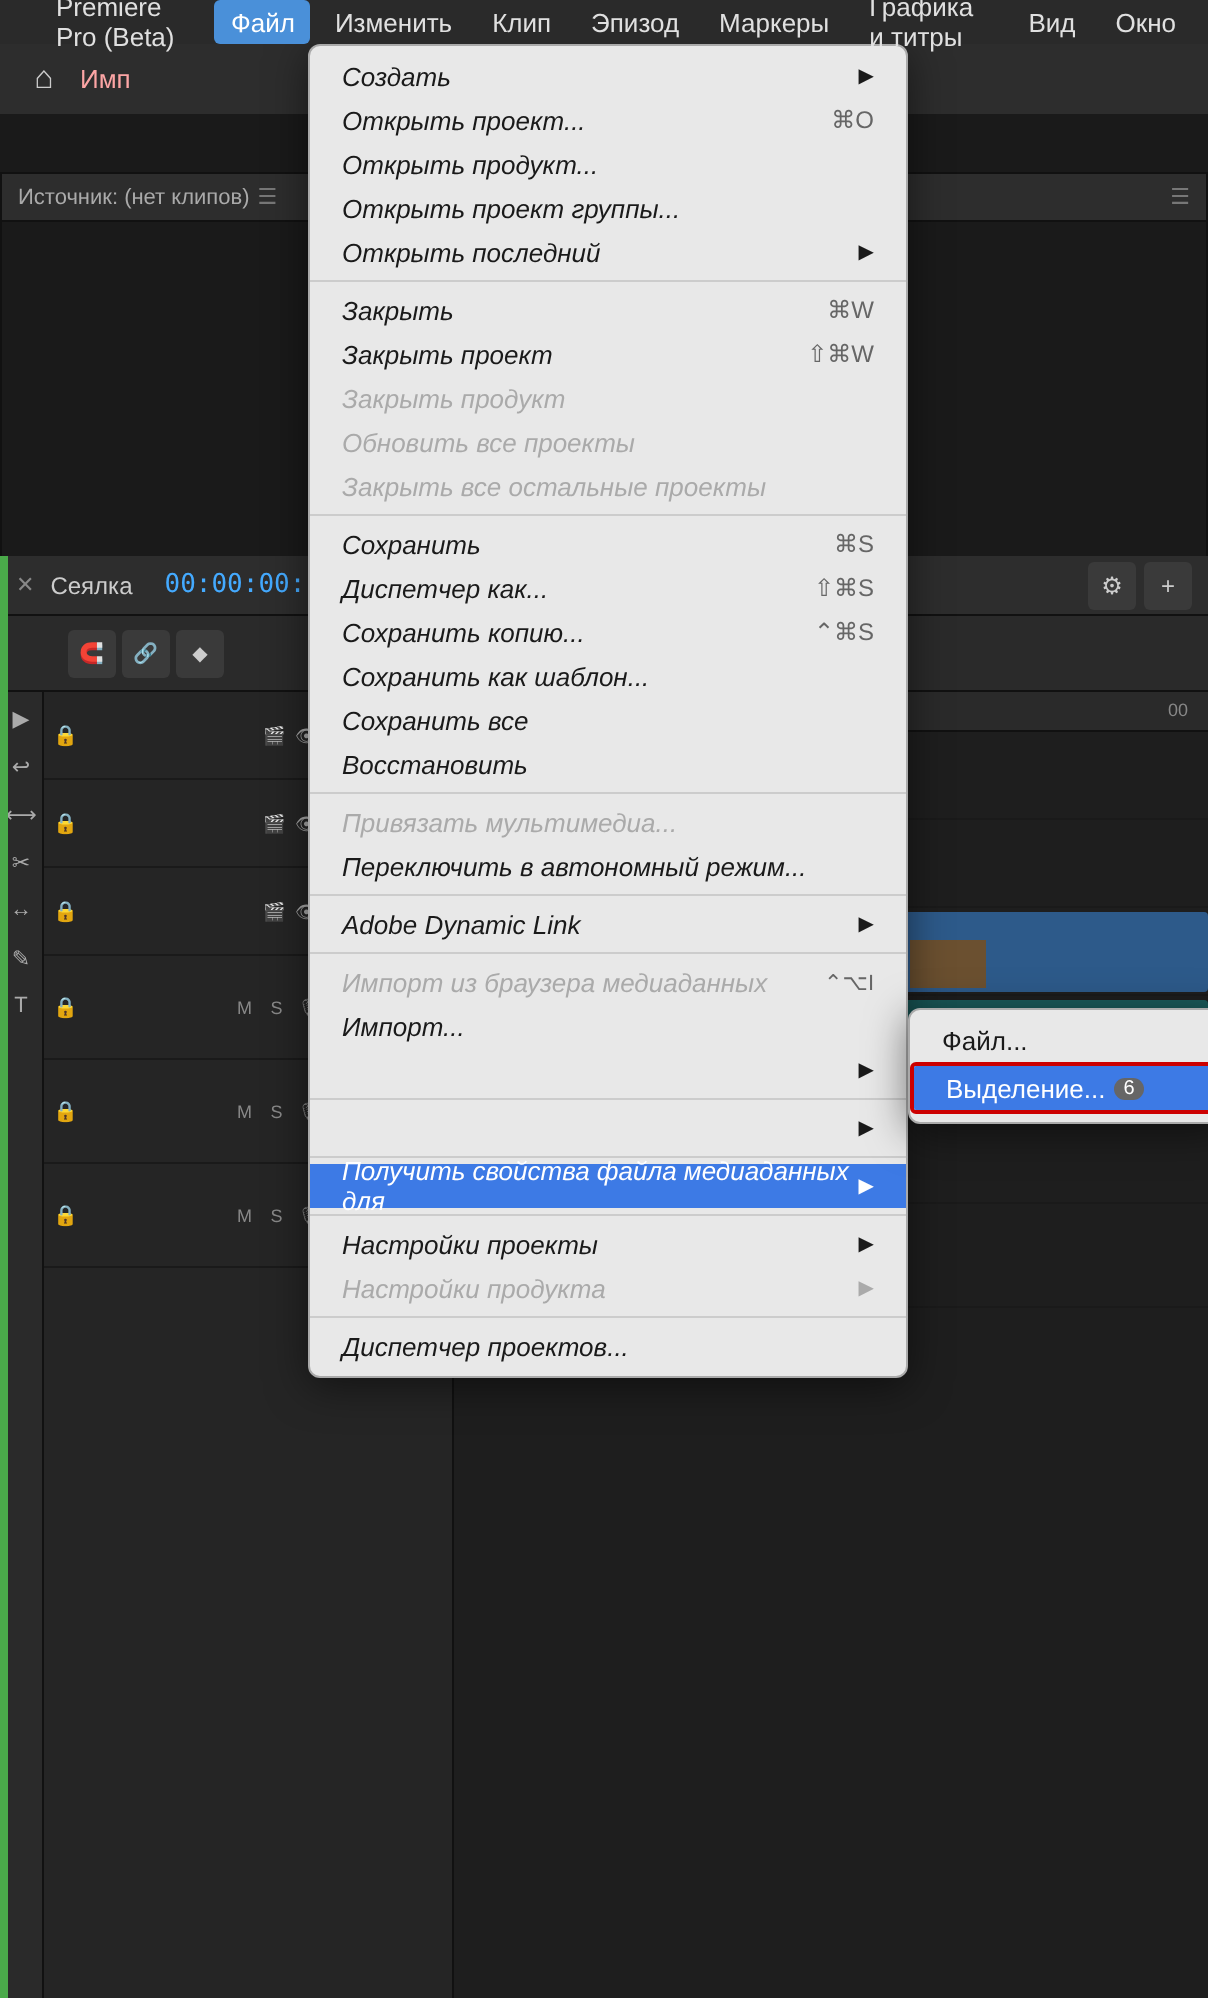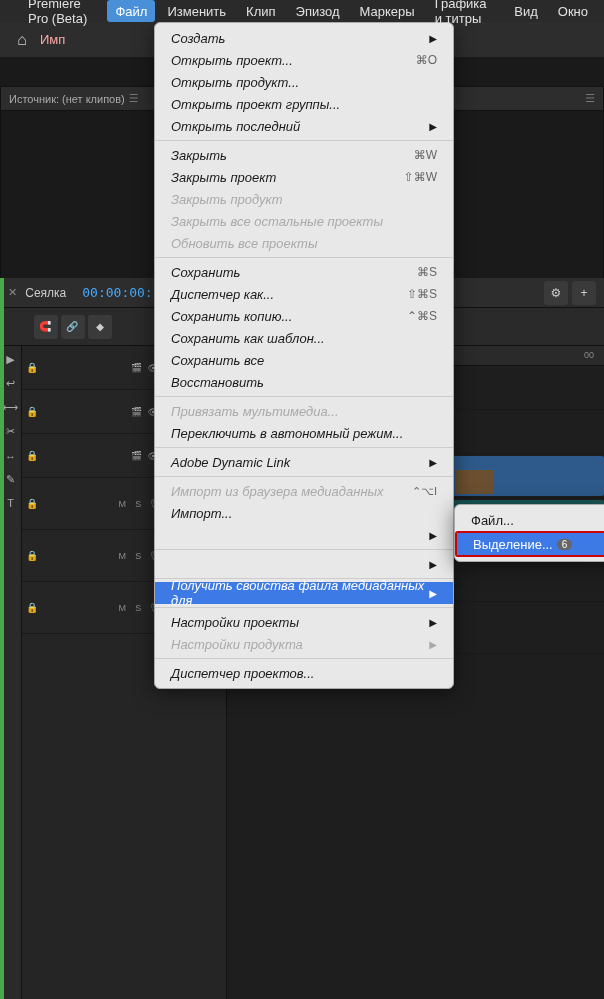--- a/index.html
+++ b/index.html
@@ -584,24 +584,24 @@
       <span class="shortcut">⌘W</span>
     </div>
     <div class="menu-item">
       <span class="menu-item-text">Закрыть проект</span>
       <span class="shortcut">⇧⌘W</span>
     </div>
     <div class="menu-item disabled">
       <span class="menu-item-text">Закрыть продукт</span>
     </div>
     <div class="menu-item disabled">
+      <span class="menu-item-text">Обновить все проекты</span>
+    </div>
+    <div class="menu-item disabled">
       <span class="menu-item-text">Закрыть все остальные проекты</span>
-    </div>
-    <div class="menu-item disabled">
-      <span class="menu-item-text">Обновить все проекты</span>
     </div>
     <div class="menu-separator"></div>
     <div class="menu-item">
       <span class="menu-item-text">Сохранить</span>
       <span class="shortcut">⌘S</span>
     </div>
     <div class="menu-item">
       <span class="menu-item-text">Диспетчер как...</span>
       <span class="shortcut">⇧⌘S</span>
     </div>

